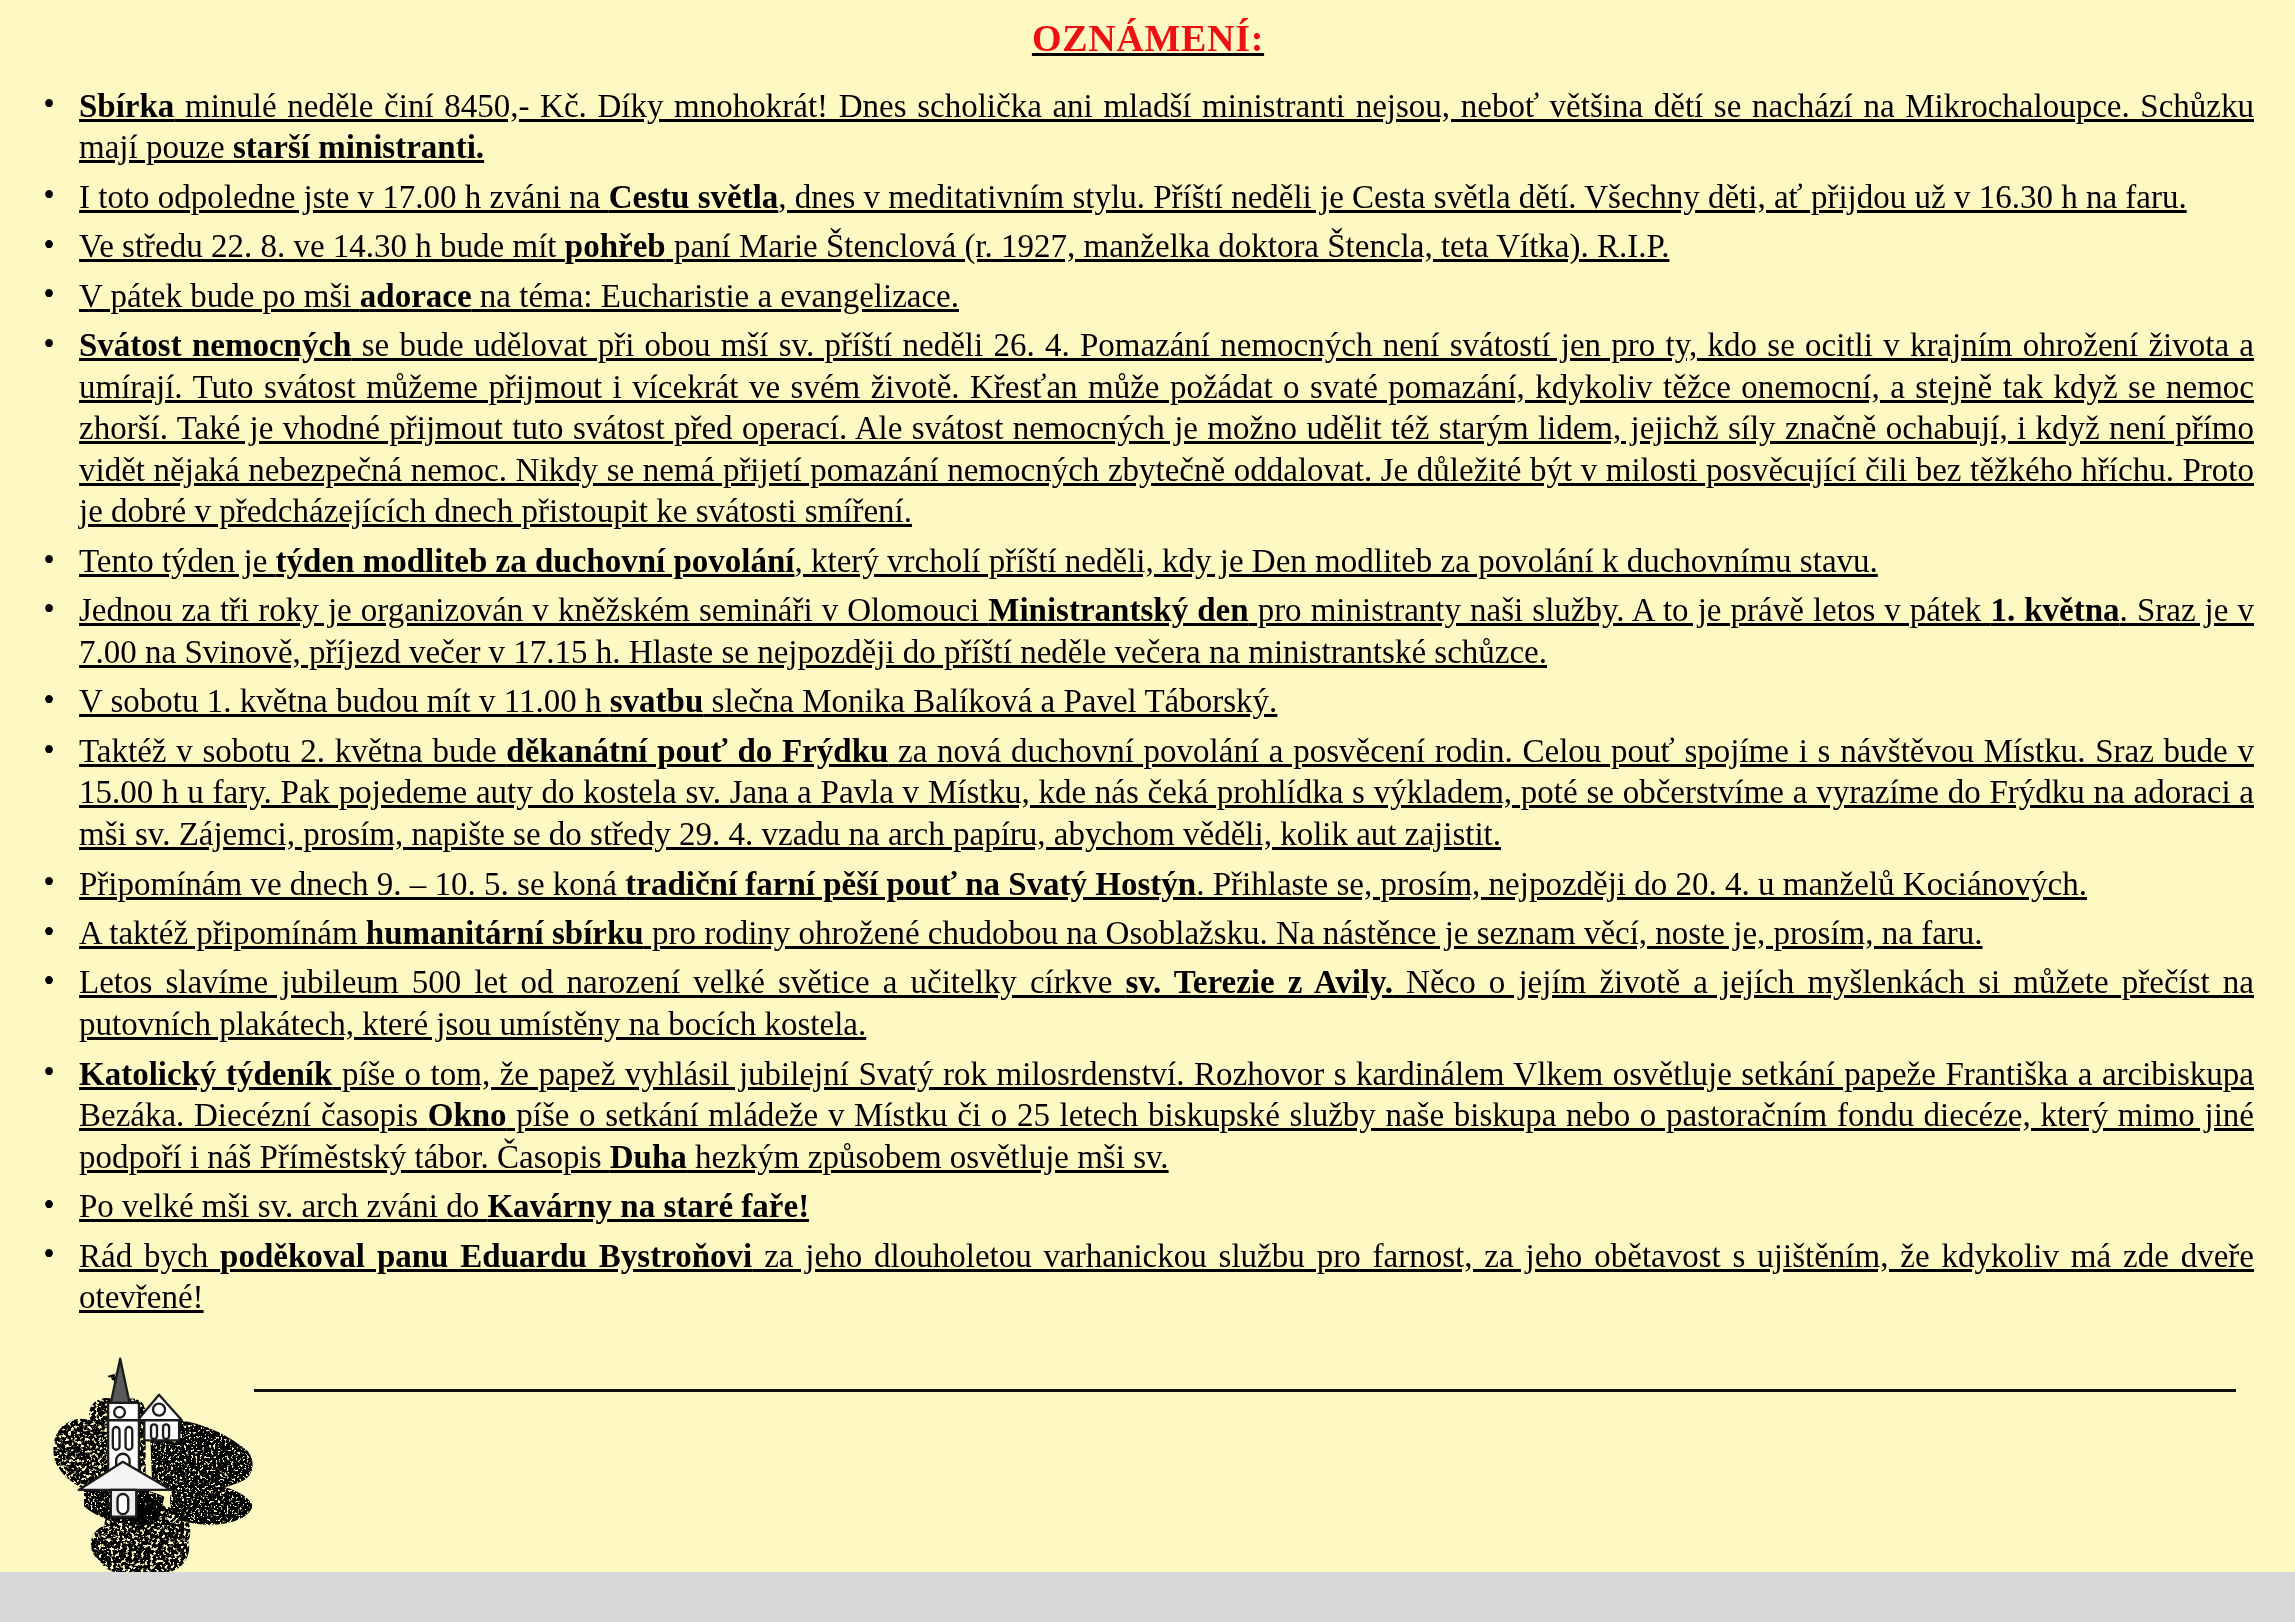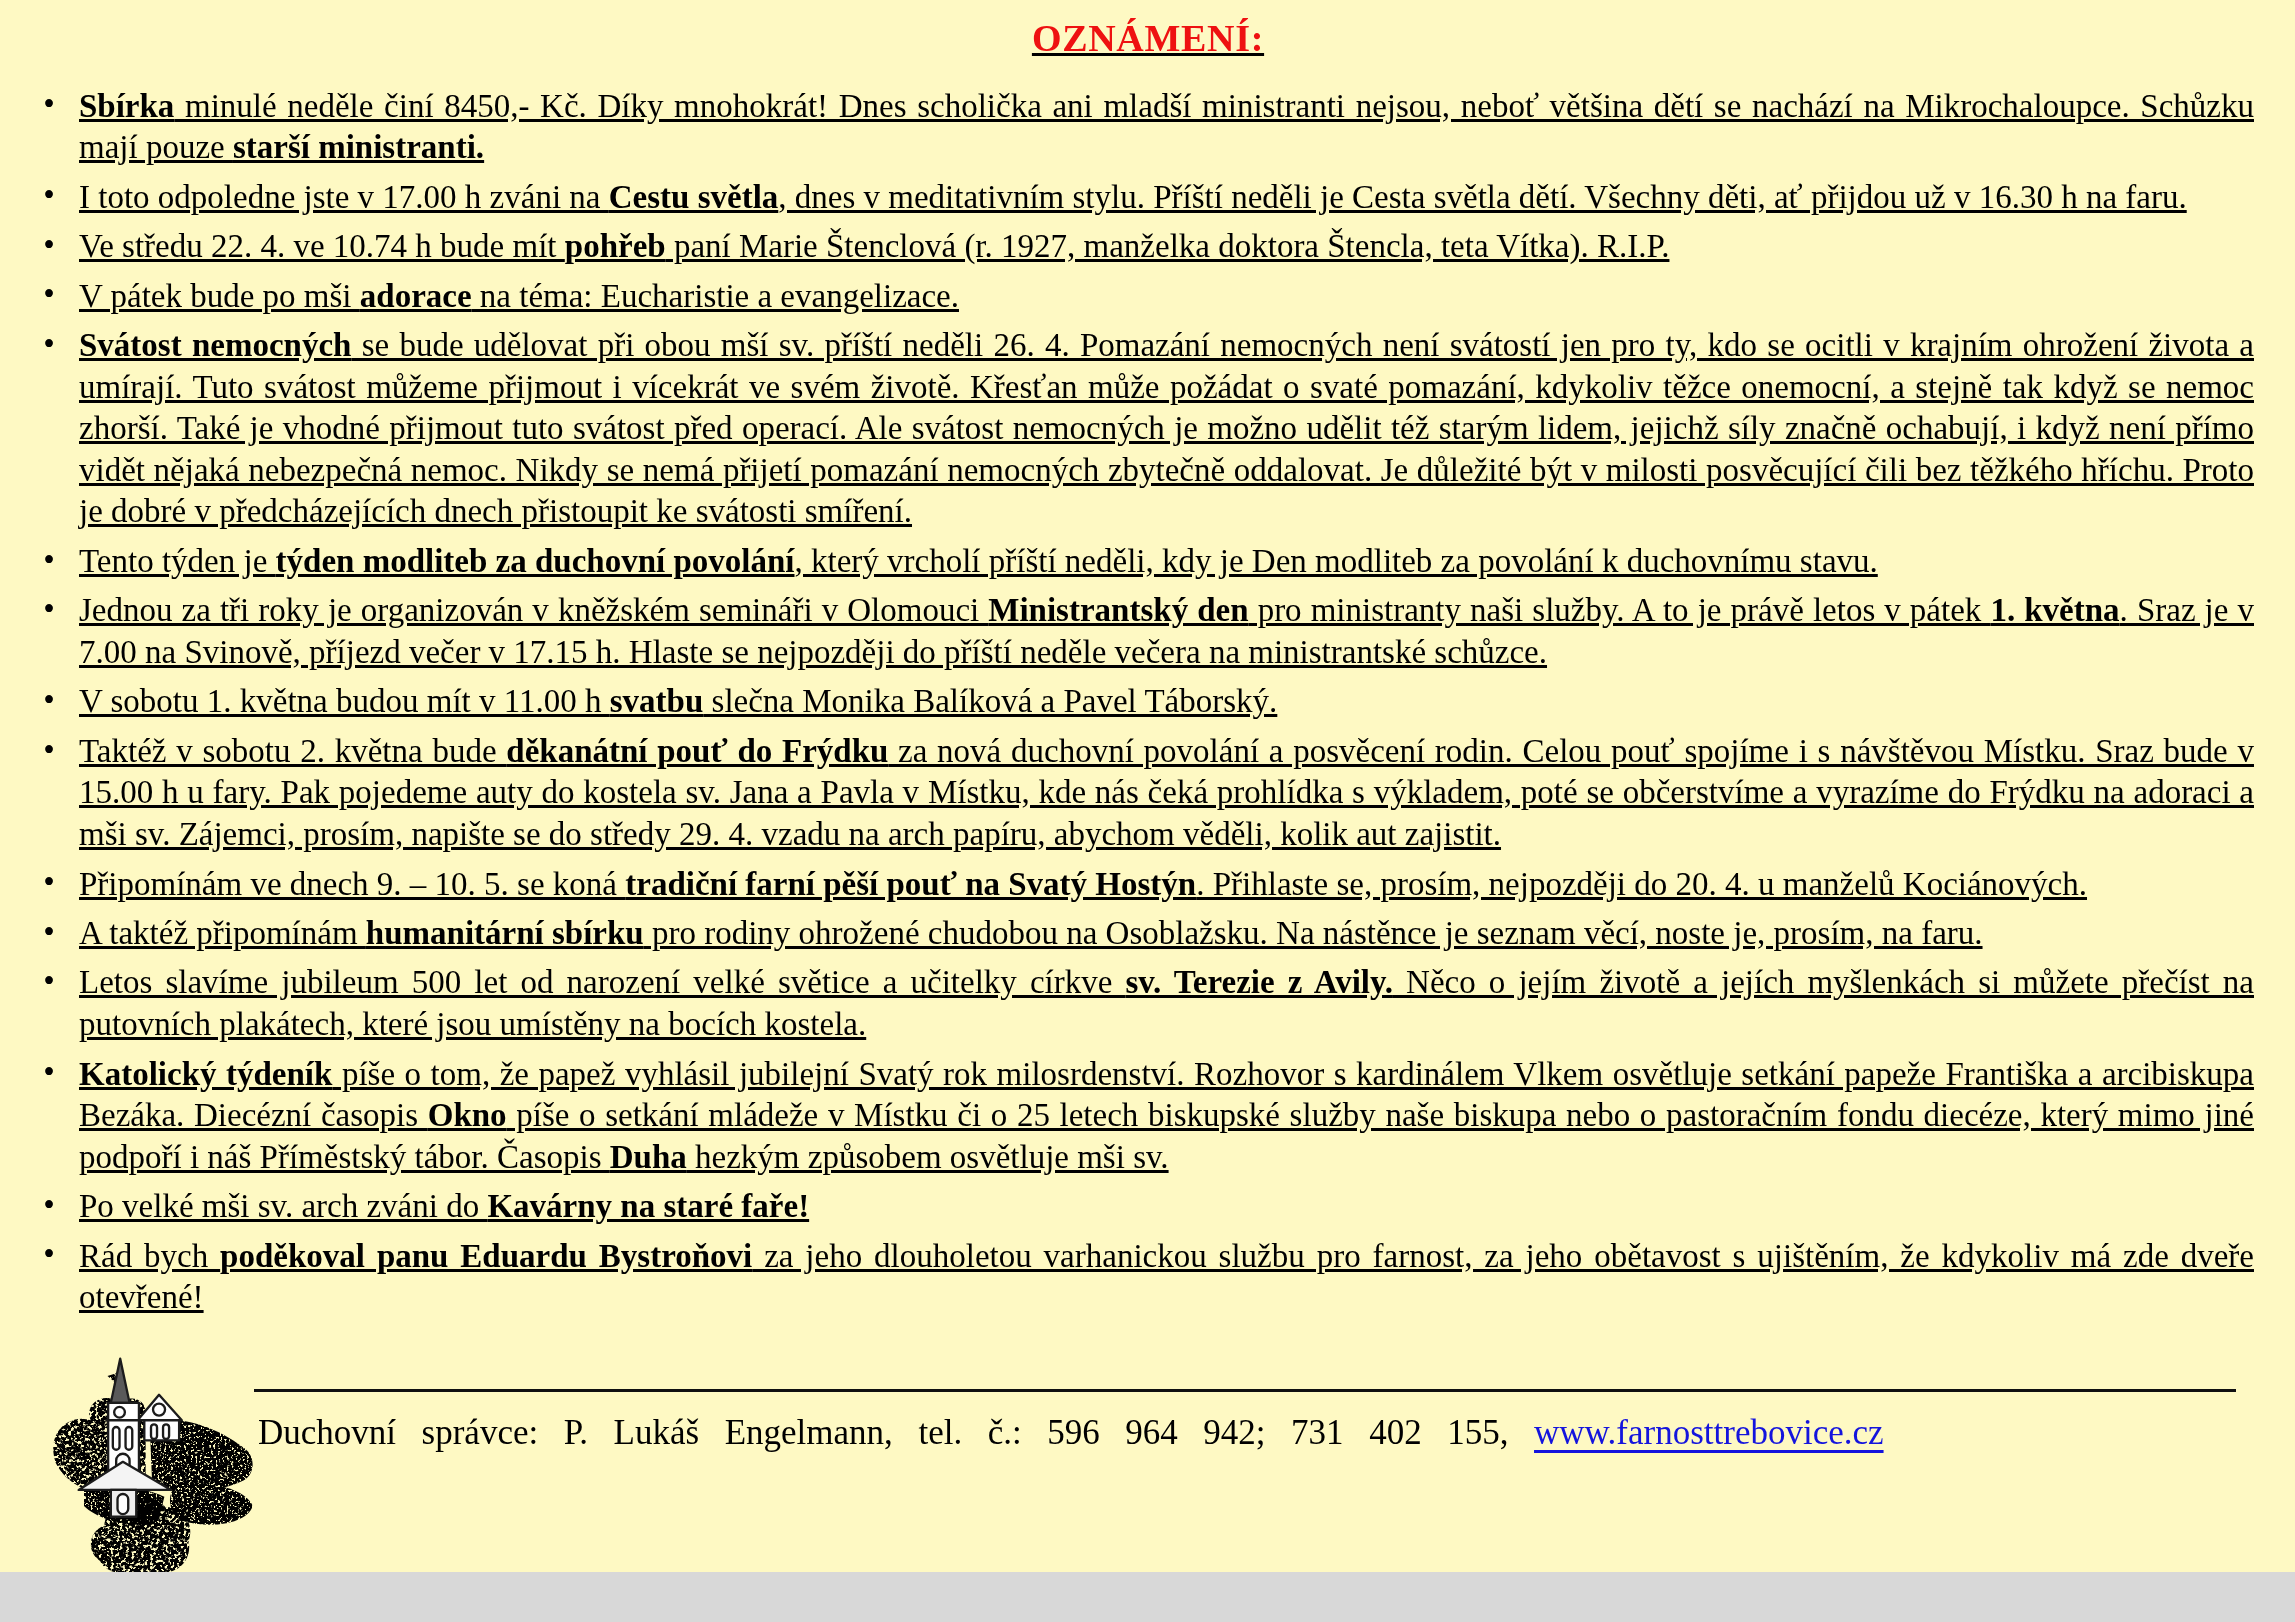--- a/index.html
+++ b/index.html
@@ -67,21 +67,21 @@
 </style>
 </head>
 <body>
 
 <div class="page">
   <div class="content">
     <h1 class="title" style="color: rgb(238, 17, 17);">OZNÁMENÍ:</h1>
     <ul class="bullets" id="bullet-list">
         <li><span class="marker">•</span><b>Sbírka</b><span> minulé neděle činí 8450,- Kč. Díky mnohokrát! Dnes scholička ani mladší ministranti nejsou, neboť většina dětí se nachází na Mikrochaloupce. Schůzku mají pouze </span><b>starší ministranti.</b></li>
         <li><span class="marker">•</span><span>I toto odpoledne jste v 17.00 h zváni na </span><b>Cestu světla</b><span>, dnes v meditativním stylu. Příští neděli je Cesta světla dětí. Všechny děti, ať přijdou už v 16.30 h na faru.</span></li>
-        <li><span class="marker">•</span><span>Ve středu 22. 4. ve 10.74 h bude mít </span><b>pohřeb</b><span> paní Marie Štenclová (r. 1927, manželka doktora Štencla, teta Vítka). R.I.P.</span></li>
+        <li><span class="marker">•</span><span>Ve středu 22. 8. ve 14.30 h bude mít </span><b>pohřeb</b><span> paní Marie Štenclová (r. 1927, manželka doktora Štencla, teta Vítka). R.I.P.</span></li>
         <li><span class="marker">•</span><span>V pátek bude po mši </span><b>adorace</b><span> na téma: Eucharistie a evangelizace.</span></li>
         <li><span class="marker">•</span><b>Svátost nemocných</b><span> se bude udělovat při obou mší sv. příští neděli 26. 4. Pomazání nemocných není svátostí jen pro ty, kdo se ocitli v krajním ohrožení života a umírají. Tuto svátost můžeme přijmout i vícekrát ve svém životě. Křesťan může požádat o svaté pomazání, kdykoliv těžce onemocní, a stejně tak když se nemoc zhorší. Také je vhodné přijmout tuto svátost před operací. Ale svátost nemocných je možno udělit též starým lidem, jejichž síly značně ochabují, i když není přímo vidět nějaká nebezpečná nemoc. Nikdy se nemá přijetí pomazání nemocných zbytečně oddalovat. Je důležité být v milosti posvěcující čili bez těžkého hříchu. Proto je dobré v předcházejících dnech přistoupit ke svátosti smíření.</span></li>
         <li><span class="marker">•</span><span>Tento týden je </span><b>týden modliteb za duchovní povolání</b><span>, který vrcholí příští neděli, kdy je Den modliteb za povolání k duchovnímu stavu.</span></li>
         <li><span class="marker">•</span><span>Jednou za tři roky je organizován v kněžském semináři v Olomouci </span><b>Ministrantský den</b><span> pro ministranty naši služby. A to je právě letos v pátek </span><b>1. května</b><span>. Sraz je v 7.00 na Svinově, příjezd večer v 17.15 h. Hlaste se nejpozději do příští neděle večera na ministrantské schůzce.</span></li>
         <li><span class="marker">•</span><span>V sobotu 1. května budou mít v 11.00 h </span><b>svatbu</b><span> slečna Monika Balíková a Pavel Táborský.</span></li>
         <li><span class="marker">•</span><span>Taktéž v sobotu 2. května bude </span><b>děkanátní pouť do Frýdku</b><span> za nová duchovní povolání a posvěcení rodin. Celou pouť spojíme i s návštěvou Místku. Sraz bude v 15.00 h u fary. Pak pojedeme auty do kostela sv. Jana a Pavla v Místku, kde nás čeká prohlídka s výkladem, poté se občerstvíme a vyrazíme do Frýdku na adoraci a mši sv. Zájemci, prosím, napište se do středy 29. 4. vzadu na arch papíru, abychom věděli, kolik aut zajistit.</span></li>
         <li><span class="marker">•</span><span>Připomínám ve dnech 9. – 10. 5. se koná </span><b>tradiční farní pěší pouť na Svatý Hostýn</b><span>. Přihlaste se, prosím, nejpozději do 20. 4. u manželů Kociánových.</span></li>
         <li><span class="marker">•</span><span>A taktéž připomínám </span><b>humanitární sbírku</b><span> pro rodiny ohrožené chudobou na Osoblažsku. Na nástěnce je seznam věcí, noste je, prosím, na faru.</span></li>
         <li><span class="marker">•</span><span>Letos slavíme jubileum 500 let od narození velké světice a učitelky církve </span><b>sv. Terezie z Avily.</b><span> Něco o jejím životě a jejích myšlenkách si můžete přečíst na putovních plakátech, které jsou umístěny na bocích kostela.</span></li>
         <li><span class="marker">•</span><b>Katolický týdeník</b><span> píše o tom, že papež vyhlásil jubilejní Svatý rok milosrdenství. Rozhovor s kardinálem Vlkem osvětluje setkání papeže Františka a arcibiskupa Bezáka. Diecézní časopis </span><b>Okno</b><span> píše o setkání mládeže v Místku či o 25 letech biskupské služby naše biskupa nebo o pastoračním fondu diecéze, který mimo jiné podpoří i náš Příměstský tábor. Časopis </span><b>Duha</b><span> hezkým způsobem osvětluje mši sv.</span></li>
@@ -131,17 +131,16 @@
         <rect x="108" y="146" width="20" height="38" rx="10"></rect>
         <polygon points="52,200 118,158 190,200" fill="#f4f4f4"></polygon>
         <rect x="100" y="200" width="38" height="40" fill="#eeeeee"></rect>
         <rect x="110" y="206" width="16" height="30" rx="8" fill="#ffffff"></rect>
       </g>
     </svg>
 
     <div class="footer-rule"></div>
 
     <div class="footer-lines">
-      <p class="footer-line2"><span>Duchovní správce: P. Lukáš Engelmann, tel. č.: 596 964 942; 731 402 155, </span><a style="color: rgb(20, 20, 221);">www.farnosttrebovice.cz</a></p>
     </div>
   </div>
 </div>
 
 
 </body></html>

